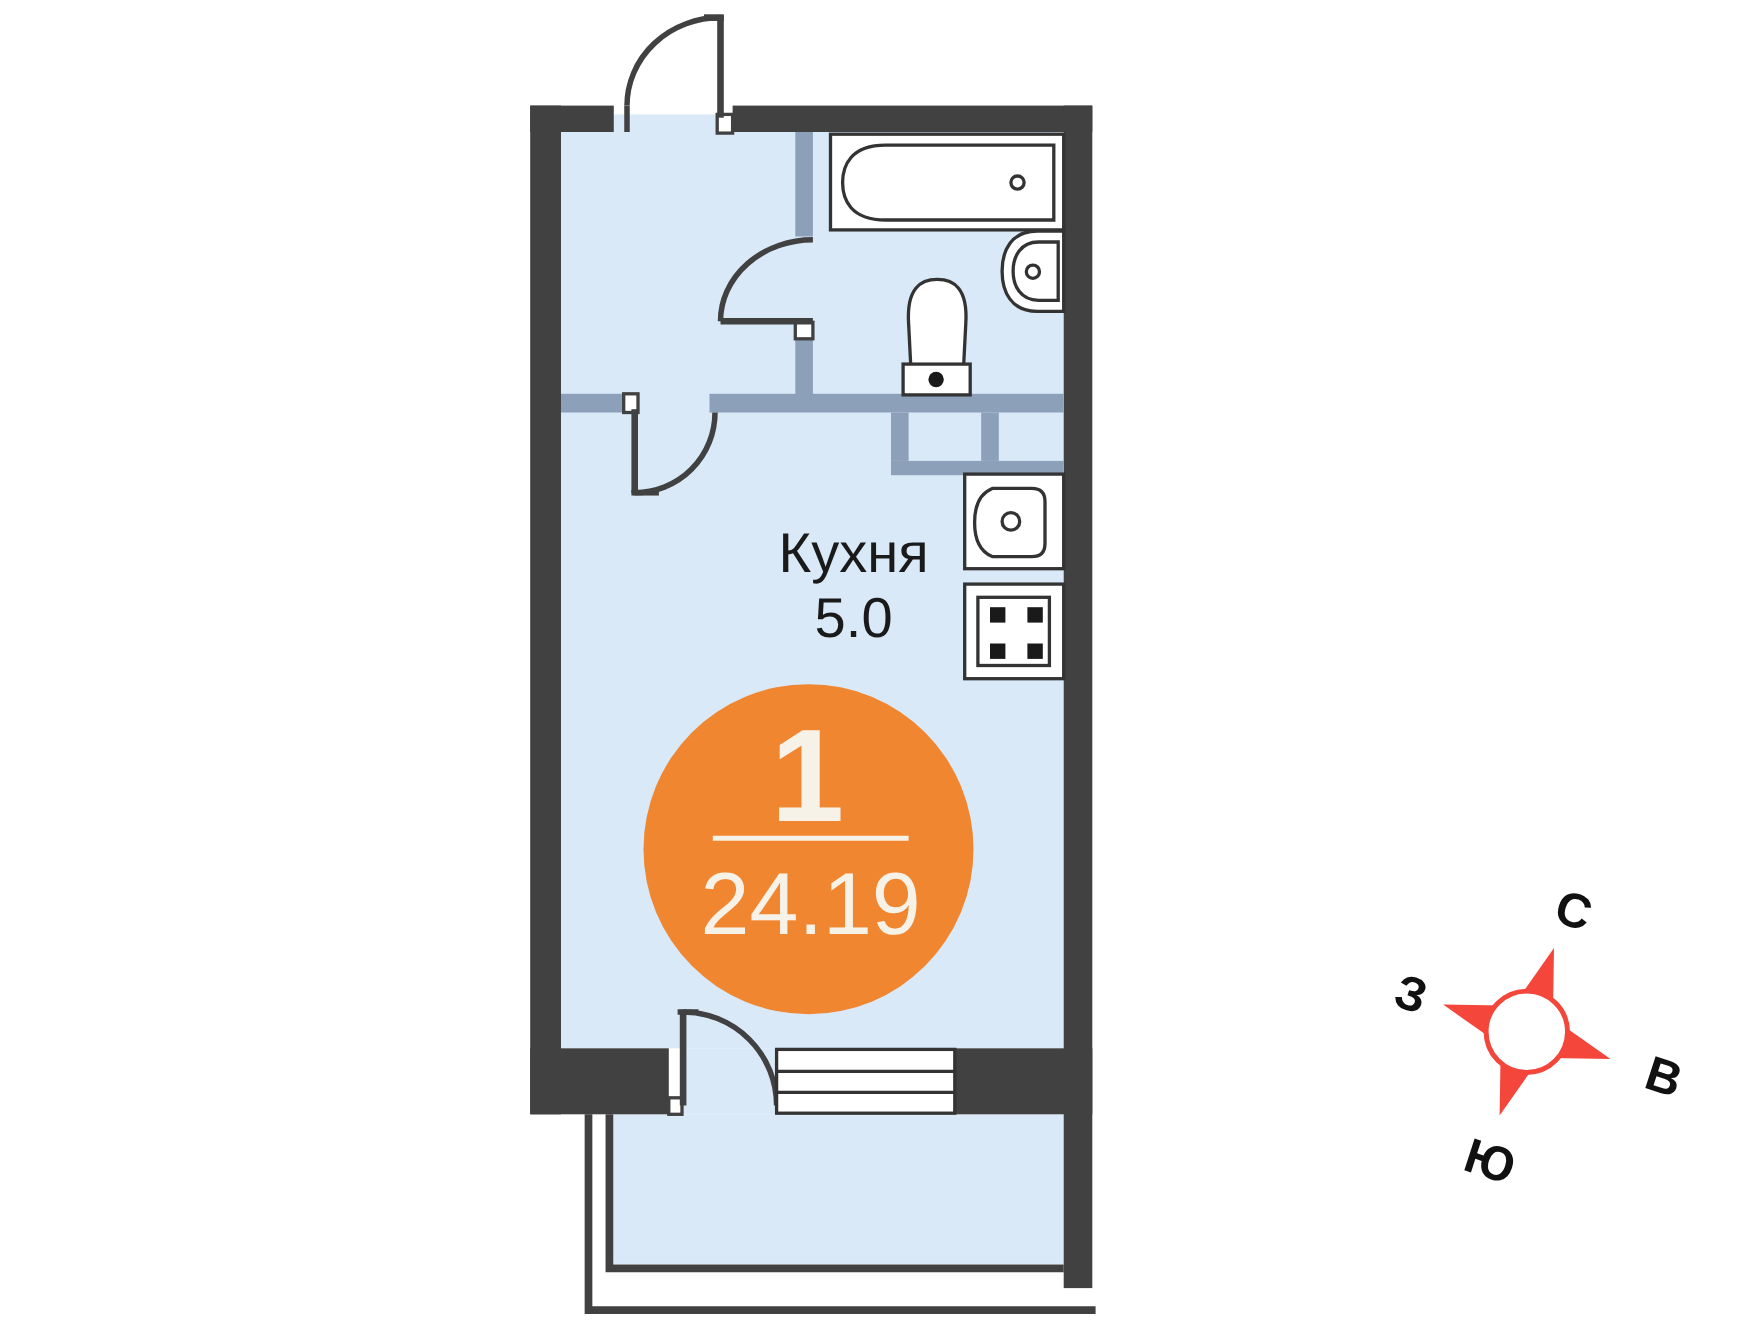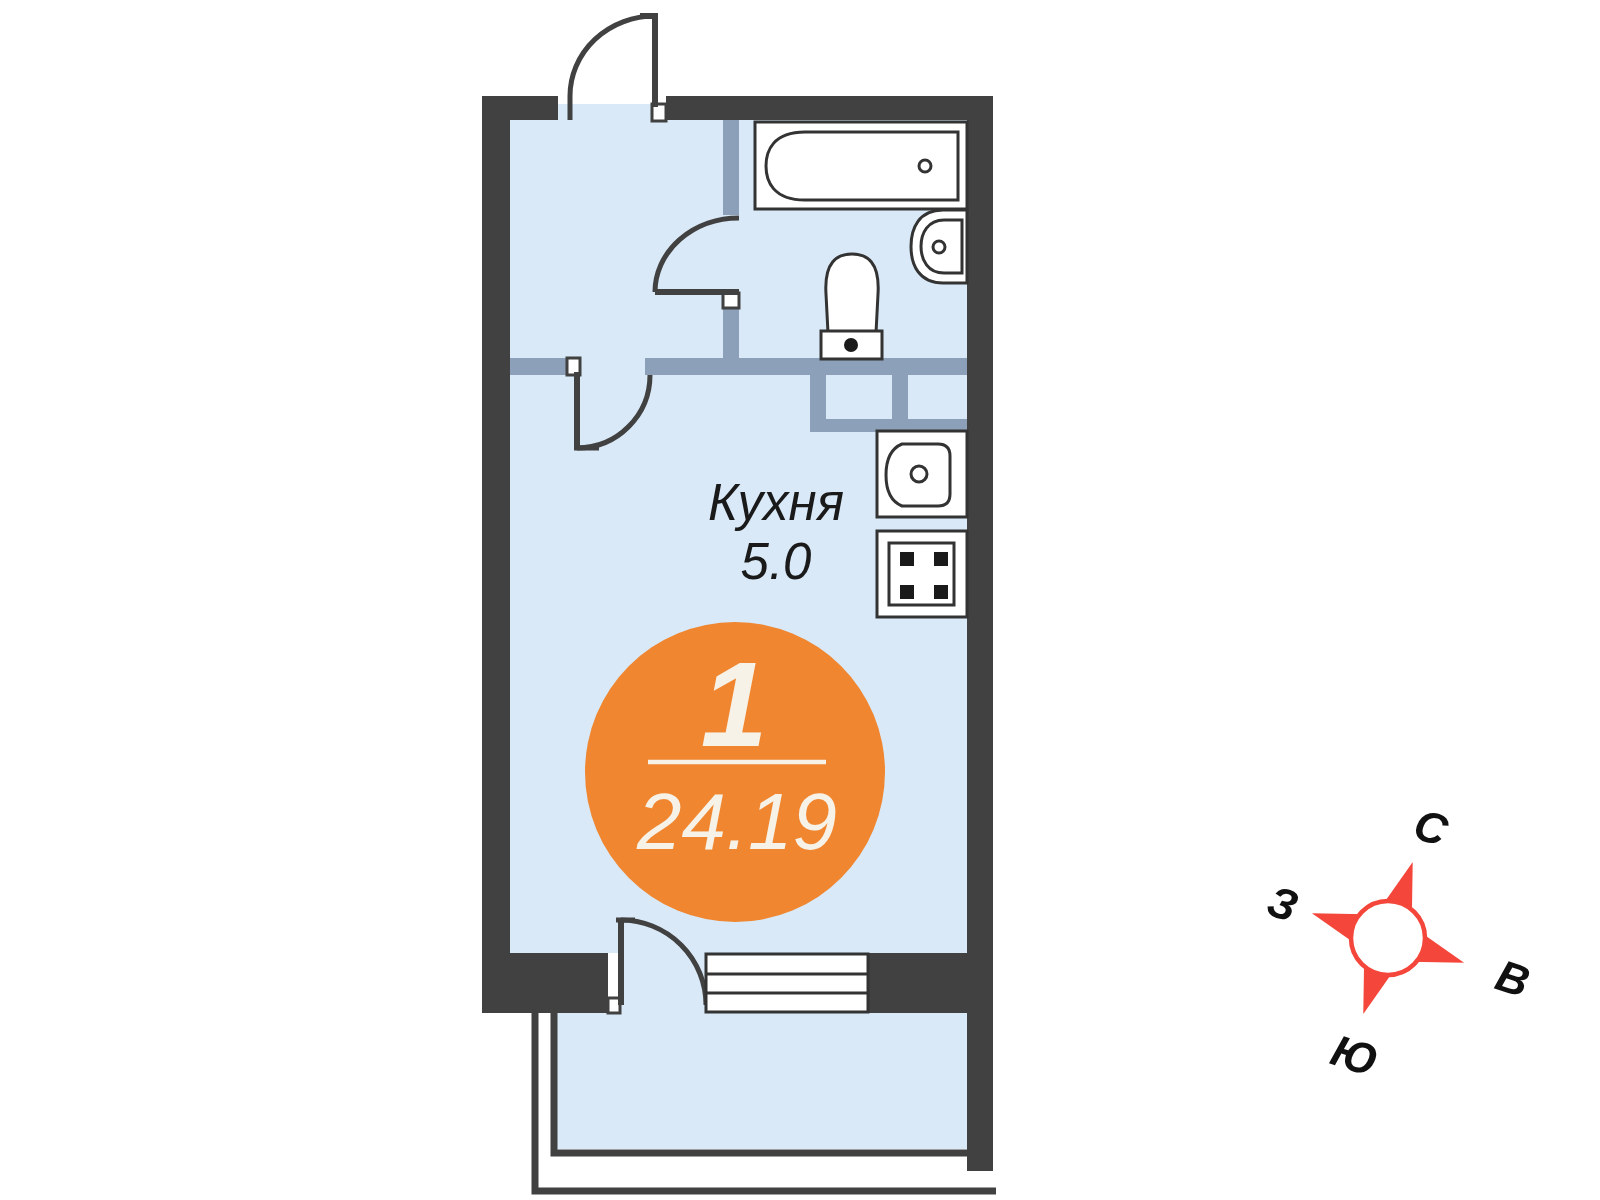--- a/index.html
+++ b/index.html
@@ -8,21 +8,21 @@
     --floor:#D9E9F8;
     --fixture-outline:#333333;
     --badge-orange:#F0862F;
     --badge-text:#F7F2E7;
     --compass-red:#F4463A;
     --label-text:#1A1A1A;
     --background:#FFFFFF;
   }
   html,body{margin:0;padding:0;}
   body{background:var(--background);font-family:"Liberation Sans","DejaVu Sans",sans-serif;}
-  .canvas{position:relative;width:1600px;height:1200px;background:var(--background);overflow:hidden;font-style:italic;}
+  .canvas{position:relative;width:1600px;height:1200px;background:var(--background);overflow:hidden;}
   svg{display:block;}
   .floor{fill:var(--floor);}
   .wall{fill:var(--wall);}
   .partition{fill:var(--partition);}
   .door{stroke:var(--wall);fill:none;}
   .jamb{fill:#FFFFFF;stroke:var(--wall);stroke-width:3;}
   .fixture{fill:#FFFFFF;stroke:var(--fixture-outline);stroke-width:3;}
   .fixture-line{fill:none;stroke:var(--fixture-outline);stroke-width:3;}
   .burner{fill:#1A1A1A;}
   .balcony-line{fill:none;stroke:var(--wall);}

